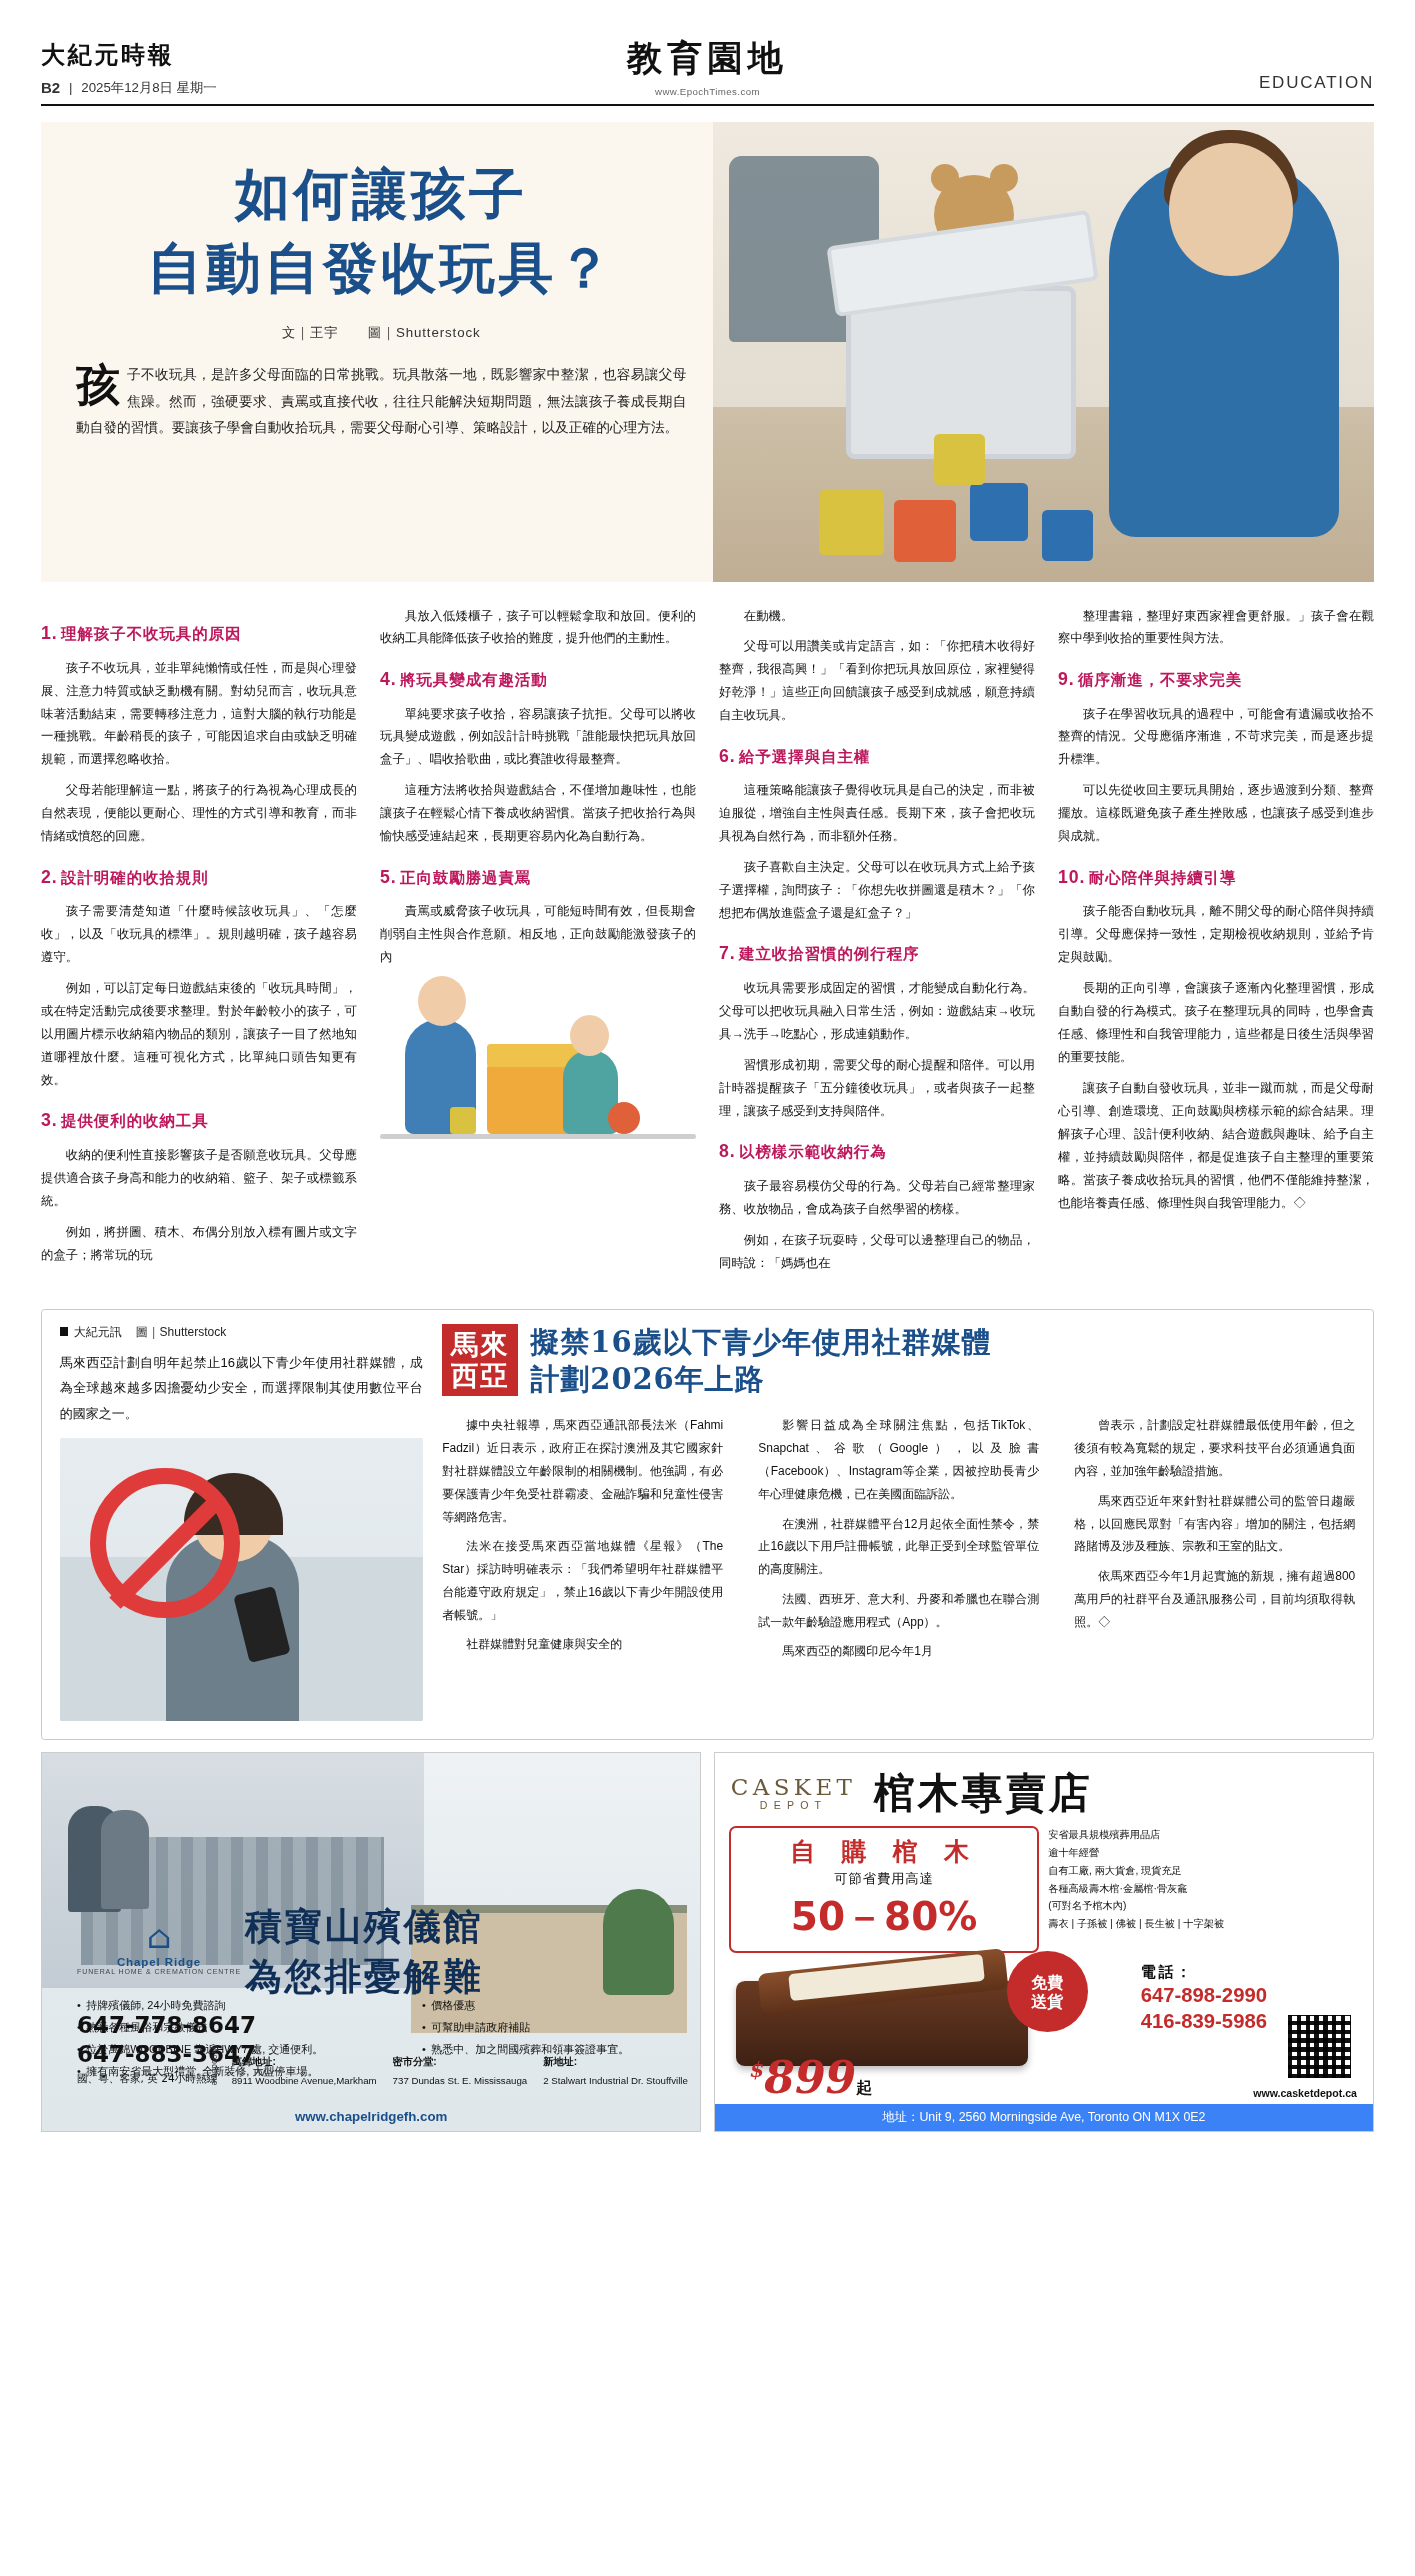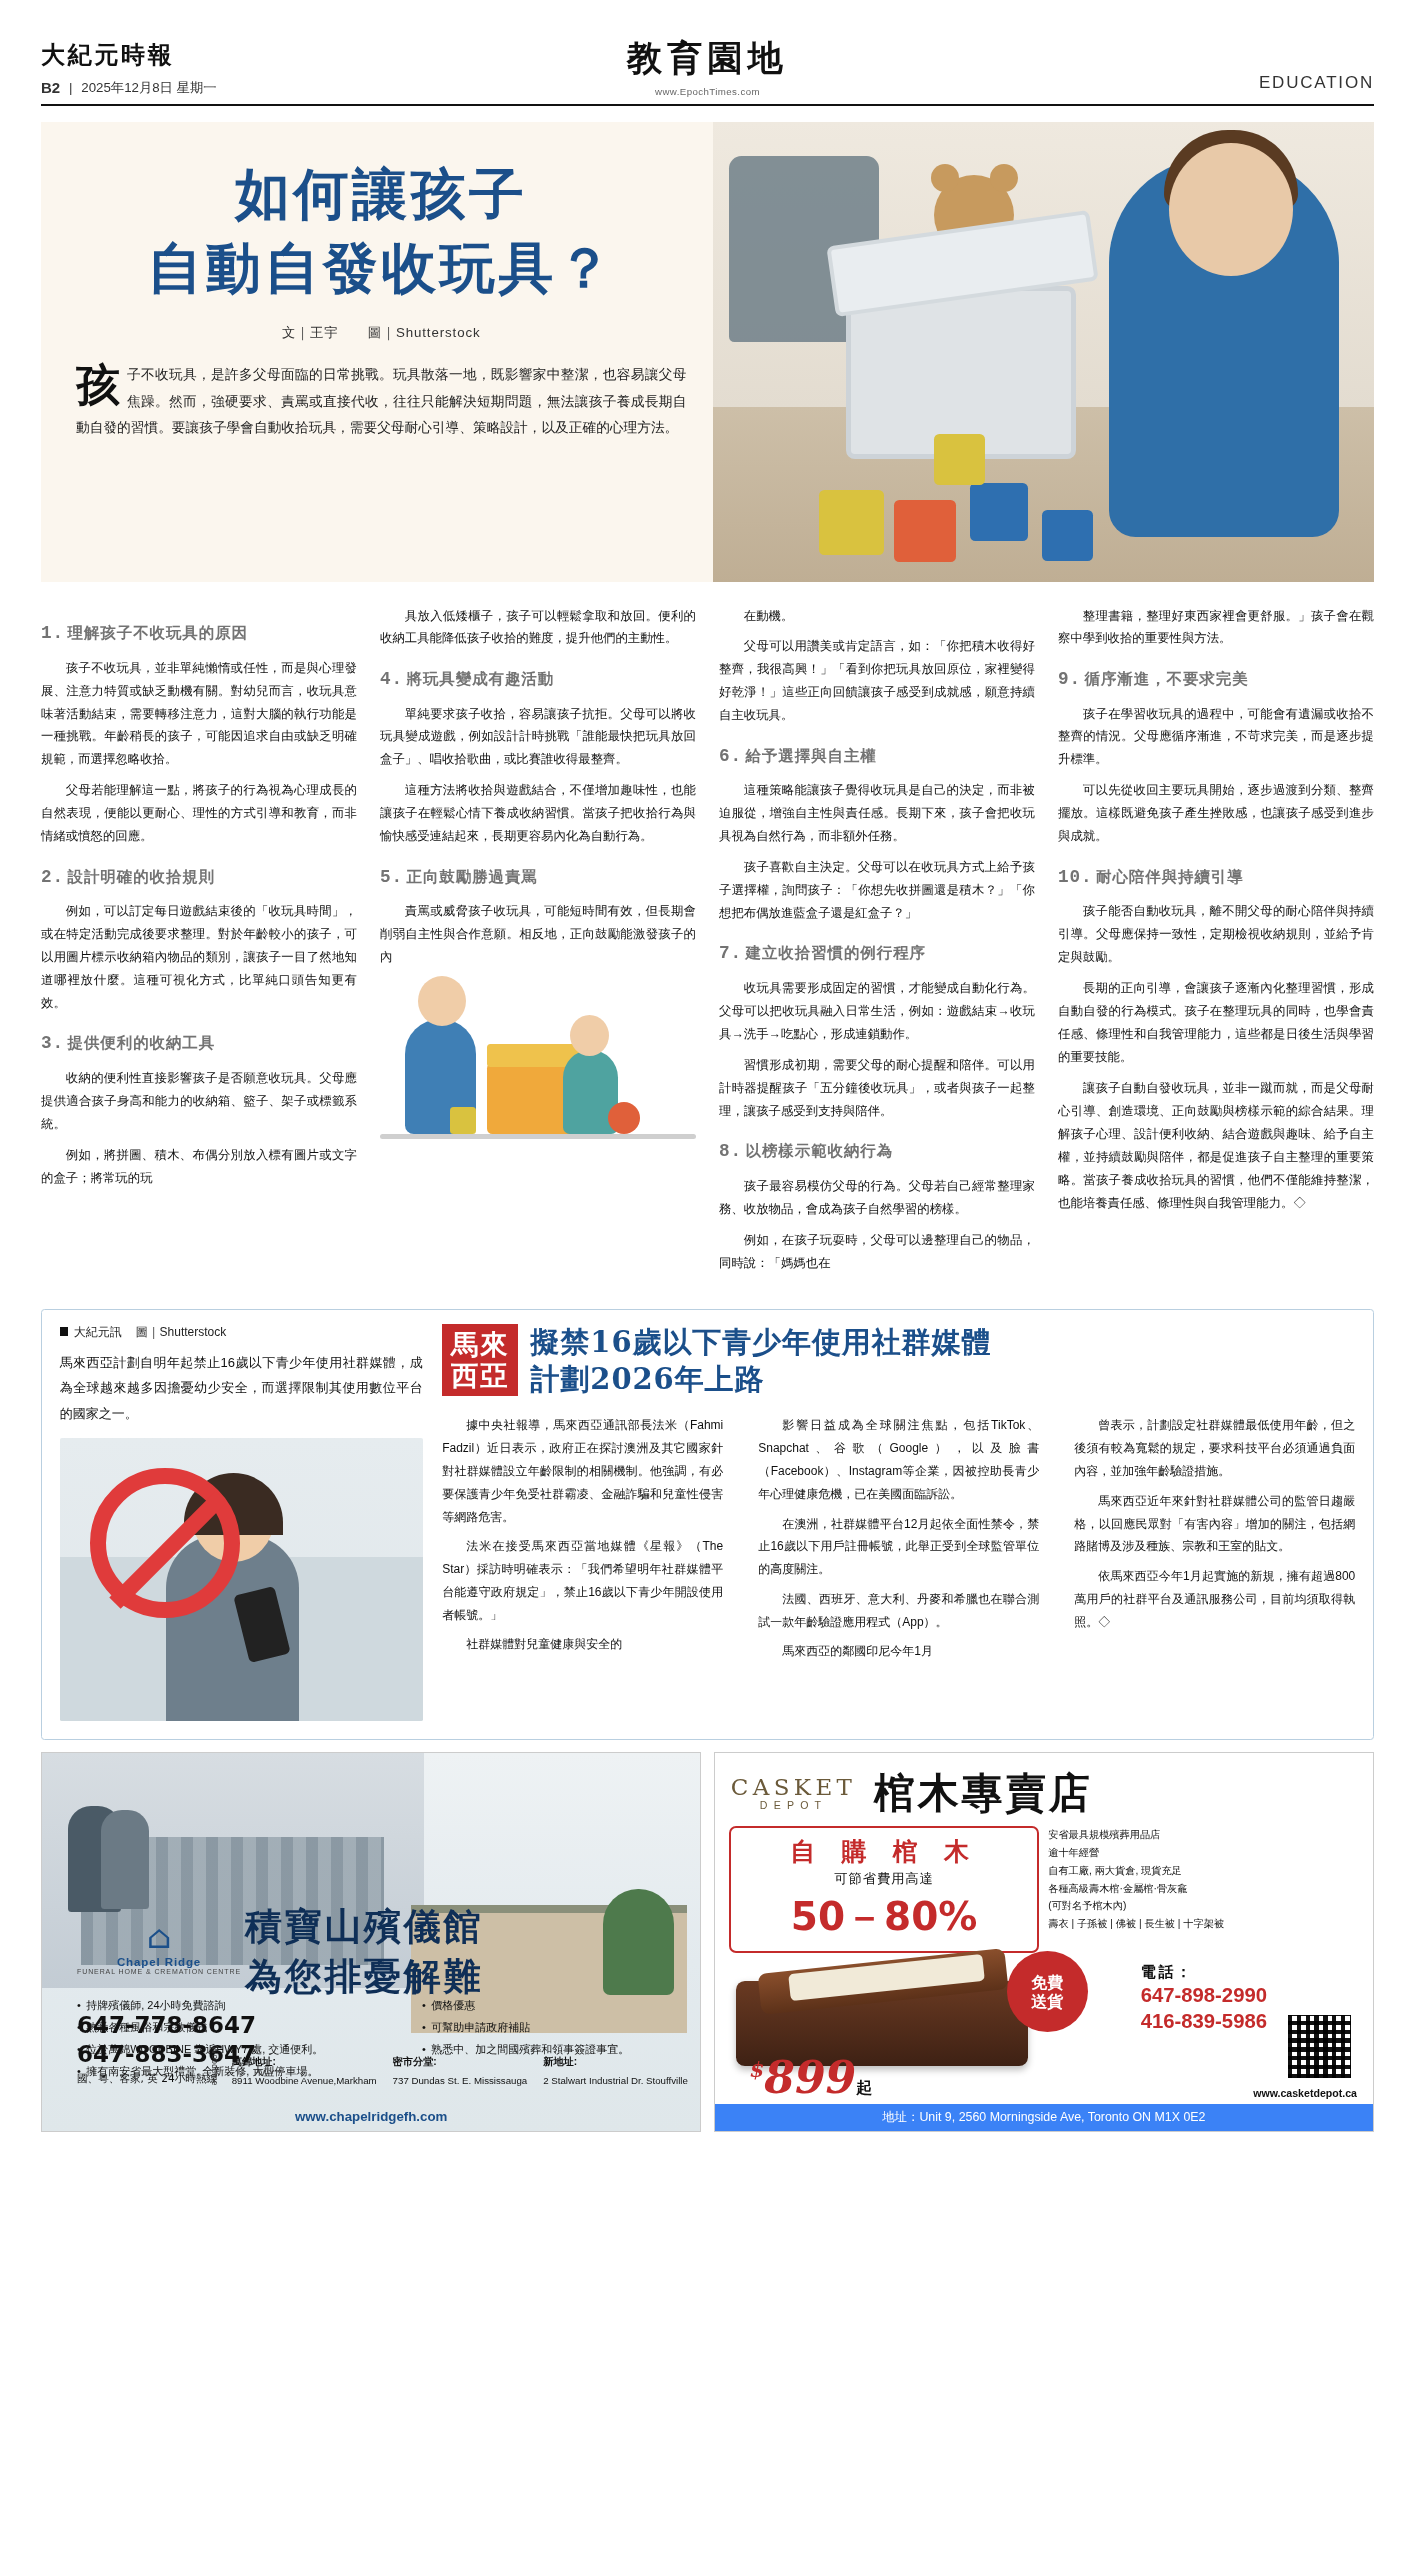--- a/index.html
+++ b/index.html
@@ -52,21 +52,21 @@
   .cube { position:absolute; border-radius:5.3px; }
   .c1{ left:106px; bottom:26.5px; width:65px;height:65px; background:#d9c23f;}
   .c2{ left:181px; bottom:19.5px; width:62px;height:62px; background:#e0603a;}
   .c3{ left:257px; bottom:41px; width:58px;height:58px; background:#2e6fb0;}
   .c4{ left:221px; bottom:97px; width:51px;height:51px; background:#d9c23f;}
   .c5{ left:329px; bottom:21px; width:51px;height:51px; background:#2e6fb0;}
 
   
   .article { margin-top:23px; display:grid; grid-template-columns:repeat(4,1fr); gap:23px; padding-bottom:17.7px; }
   .col { font-size:12.4px; line-height:1.85; color:#111; text-align:justify; }
-  .sec-h { font-family:Liberation Mono, monospace; font-weight:bold; font-size:15.5px; color:#737373; margin:12.4px 0 7px; letter-spacing:0.9px; }
+  .sec-h { font-family:Liberation Sans, sans-serif; font-weight:bold; font-size:15.5px; color:#be185d; margin:12.4px 0 7px; letter-spacing:0.9px; }
   .sec-h .num { font-size:17.7px; margin-right:3.5px; }
   .col p { margin:0 0 8px; text-indent:2em; }
   .col p.first { margin-top:0; }
 
   .inline-art { width:100%; height:186px; background:#fff; margin:8.8px 0 12.4px; position:relative; }
   .ia-floor{position:absolute;left:0;right:0;bottom:25px;height:5.3px;background:#cfcfcf;border-radius:2.7px;}
   .ia-box{position:absolute;left:34%;bottom:30px;width:106px;height:71px;background:#f0a93b;border-radius:5.3px;}
   .ia-box2{position:absolute;left:34%;bottom:97px;width:106px;height:23px;background:#efc24c;border-radius:3.5px;}
   .ia-mom{position:absolute;left:8%;bottom:30px;width:71px;height:115px;background:#3f7fb5;border-radius:35px 35px 8.8px 8.8px;}
   .ia-momh{position:absolute;left:12%;bottom:138px;width:48px;height:50px;background:#f0cda8;border-radius:50%;}
@@ -206,20 +206,21 @@
       </div>
     </div>
   </div>
 
   <div class="article" id="article">
       <div class="col">
         <div class="sec-h"><span class="num">1.</span><span>理解孩子不收玩具的原因</span></div>
         <p>孩子不收玩具，並非單純懶惰或任性，而是與心理發展、注意力特質或缺乏動機有關。對幼兒而言，收玩具意味著活動結束，需要轉移注意力，這對大腦的執行功能是一種挑戰。年齡稍長的孩子，可能因追求自由或缺乏明確規範，而選擇忽略收拾。</p>
         <p>父母若能理解這一點，將孩子的行為視為心理成長的自然表現，便能以更耐心、理性的方式引導和教育，而非情緒或憤怒的回應。</p>
         <div class="sec-h"><span class="num">2.</span><span>設計明確的收拾規則</span></div>
+        <p>孩子需要清楚知道「什麼時候該收玩具」、「怎麼收」，以及「收玩具的標準」。規則越明確，孩子越容易遵守。</p>
         <p>例如，可以訂定每日遊戲結束後的「收玩具時間」，或在特定活動完成後要求整理。對於年齡較小的孩子，可以用圖片標示收納箱內物品的類別，讓孩子一目了然地知道哪裡放什麼。這種可視化方式，比單純口頭告知更有效。</p>
         <div class="sec-h"><span class="num">3.</span><span>提供便利的收納工具</span></div>
         <p>收納的便利性直接影響孩子是否願意收玩具。父母應提供適合孩子身高和能力的收納箱、籃子、架子或標籤系統。</p>
         <p>例如，將拼圖、積木、布偶分別放入標有圖片或文字的盒子；將常玩的玩</p>
       </div>
       <div class="col">
         <p class="first">具放入低矮櫃子，孩子可以輕鬆拿取和放回。便利的收納工具能降低孩子收拾的難度，提升他們的主動性。</p>
         <div class="sec-h"><span class="num">4.</span><span>將玩具變成有趣活動</span></div>
         <p>單純要求孩子收拾，容易讓孩子抗拒。父母可以將收玩具變成遊戲，例如設計計時挑戰「誰能最快把玩具放回盒子」、唱收拾歌曲，或比賽誰收得最整齊。</p>
         <p>這種方法將收拾與遊戲結合，不僅增加趣味性，也能讓孩子在輕鬆心情下養成收納習慣。當孩子把收拾行為與愉快感受連結起來，長期更容易內化為自動行為。</p>

